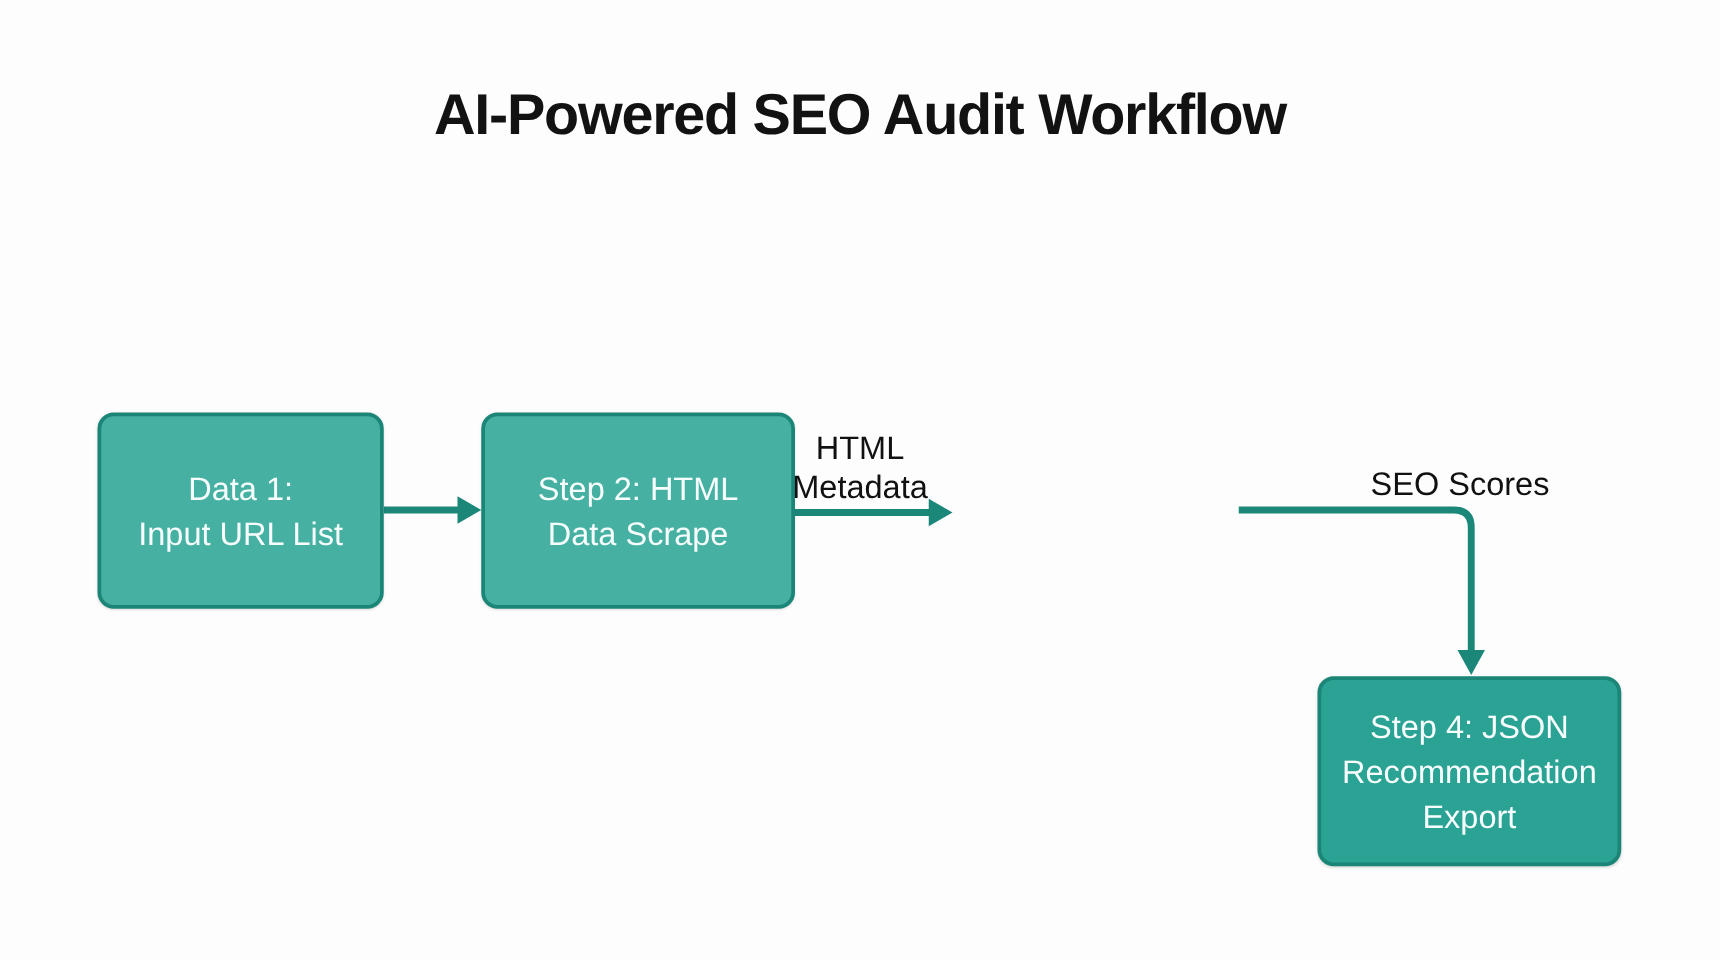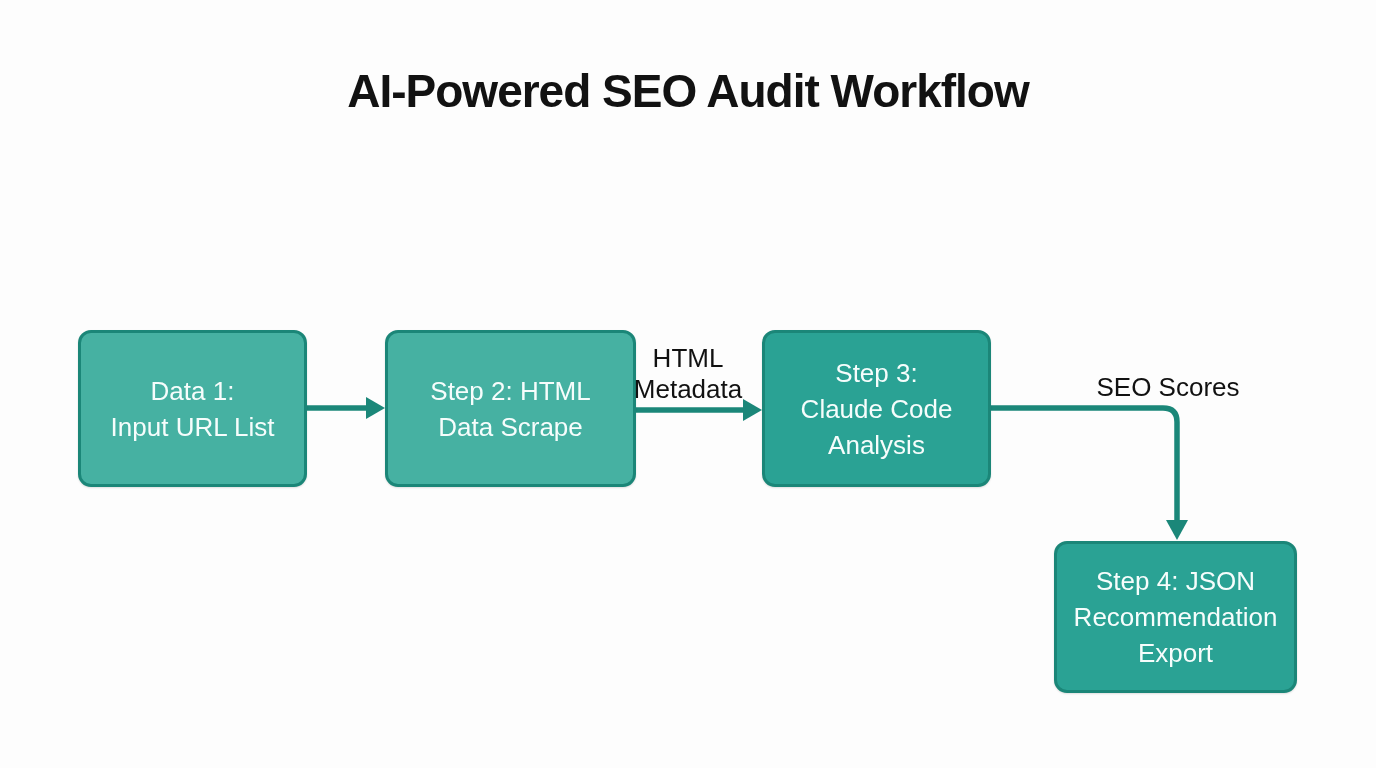--- a/index.html
+++ b/index.html
@@ -92,23 +92,20 @@
     <g>
       <path d="M991 408 H1163 Q1177 408 1177 422 V522" stroke="#1b8779" stroke-width="5.5" fill="none"></path>
       <polygon points="1166,520 1188,520 1177,540" fill="#1b8779"></polygon>
     </g>
   </svg>
 
   <div class="node light node-1">Data 1:
 Input URL List</div>
   <div class="node light node-2">Step 2: HTML
 Data Scrape</div>
-  <div class="node dark node-3">Step 3:
-Claude Code
-Analysis</div>
   <div class="node dark node-4">Step 4: JSON
 Recommendation
 Export</div>
 
   <div class="edge-label edge-label-2">HTML Metadata</div>
   <div class="edge-label edge-label-3">SEO Scores</div>
 
 </div>
 
 </body></html>

